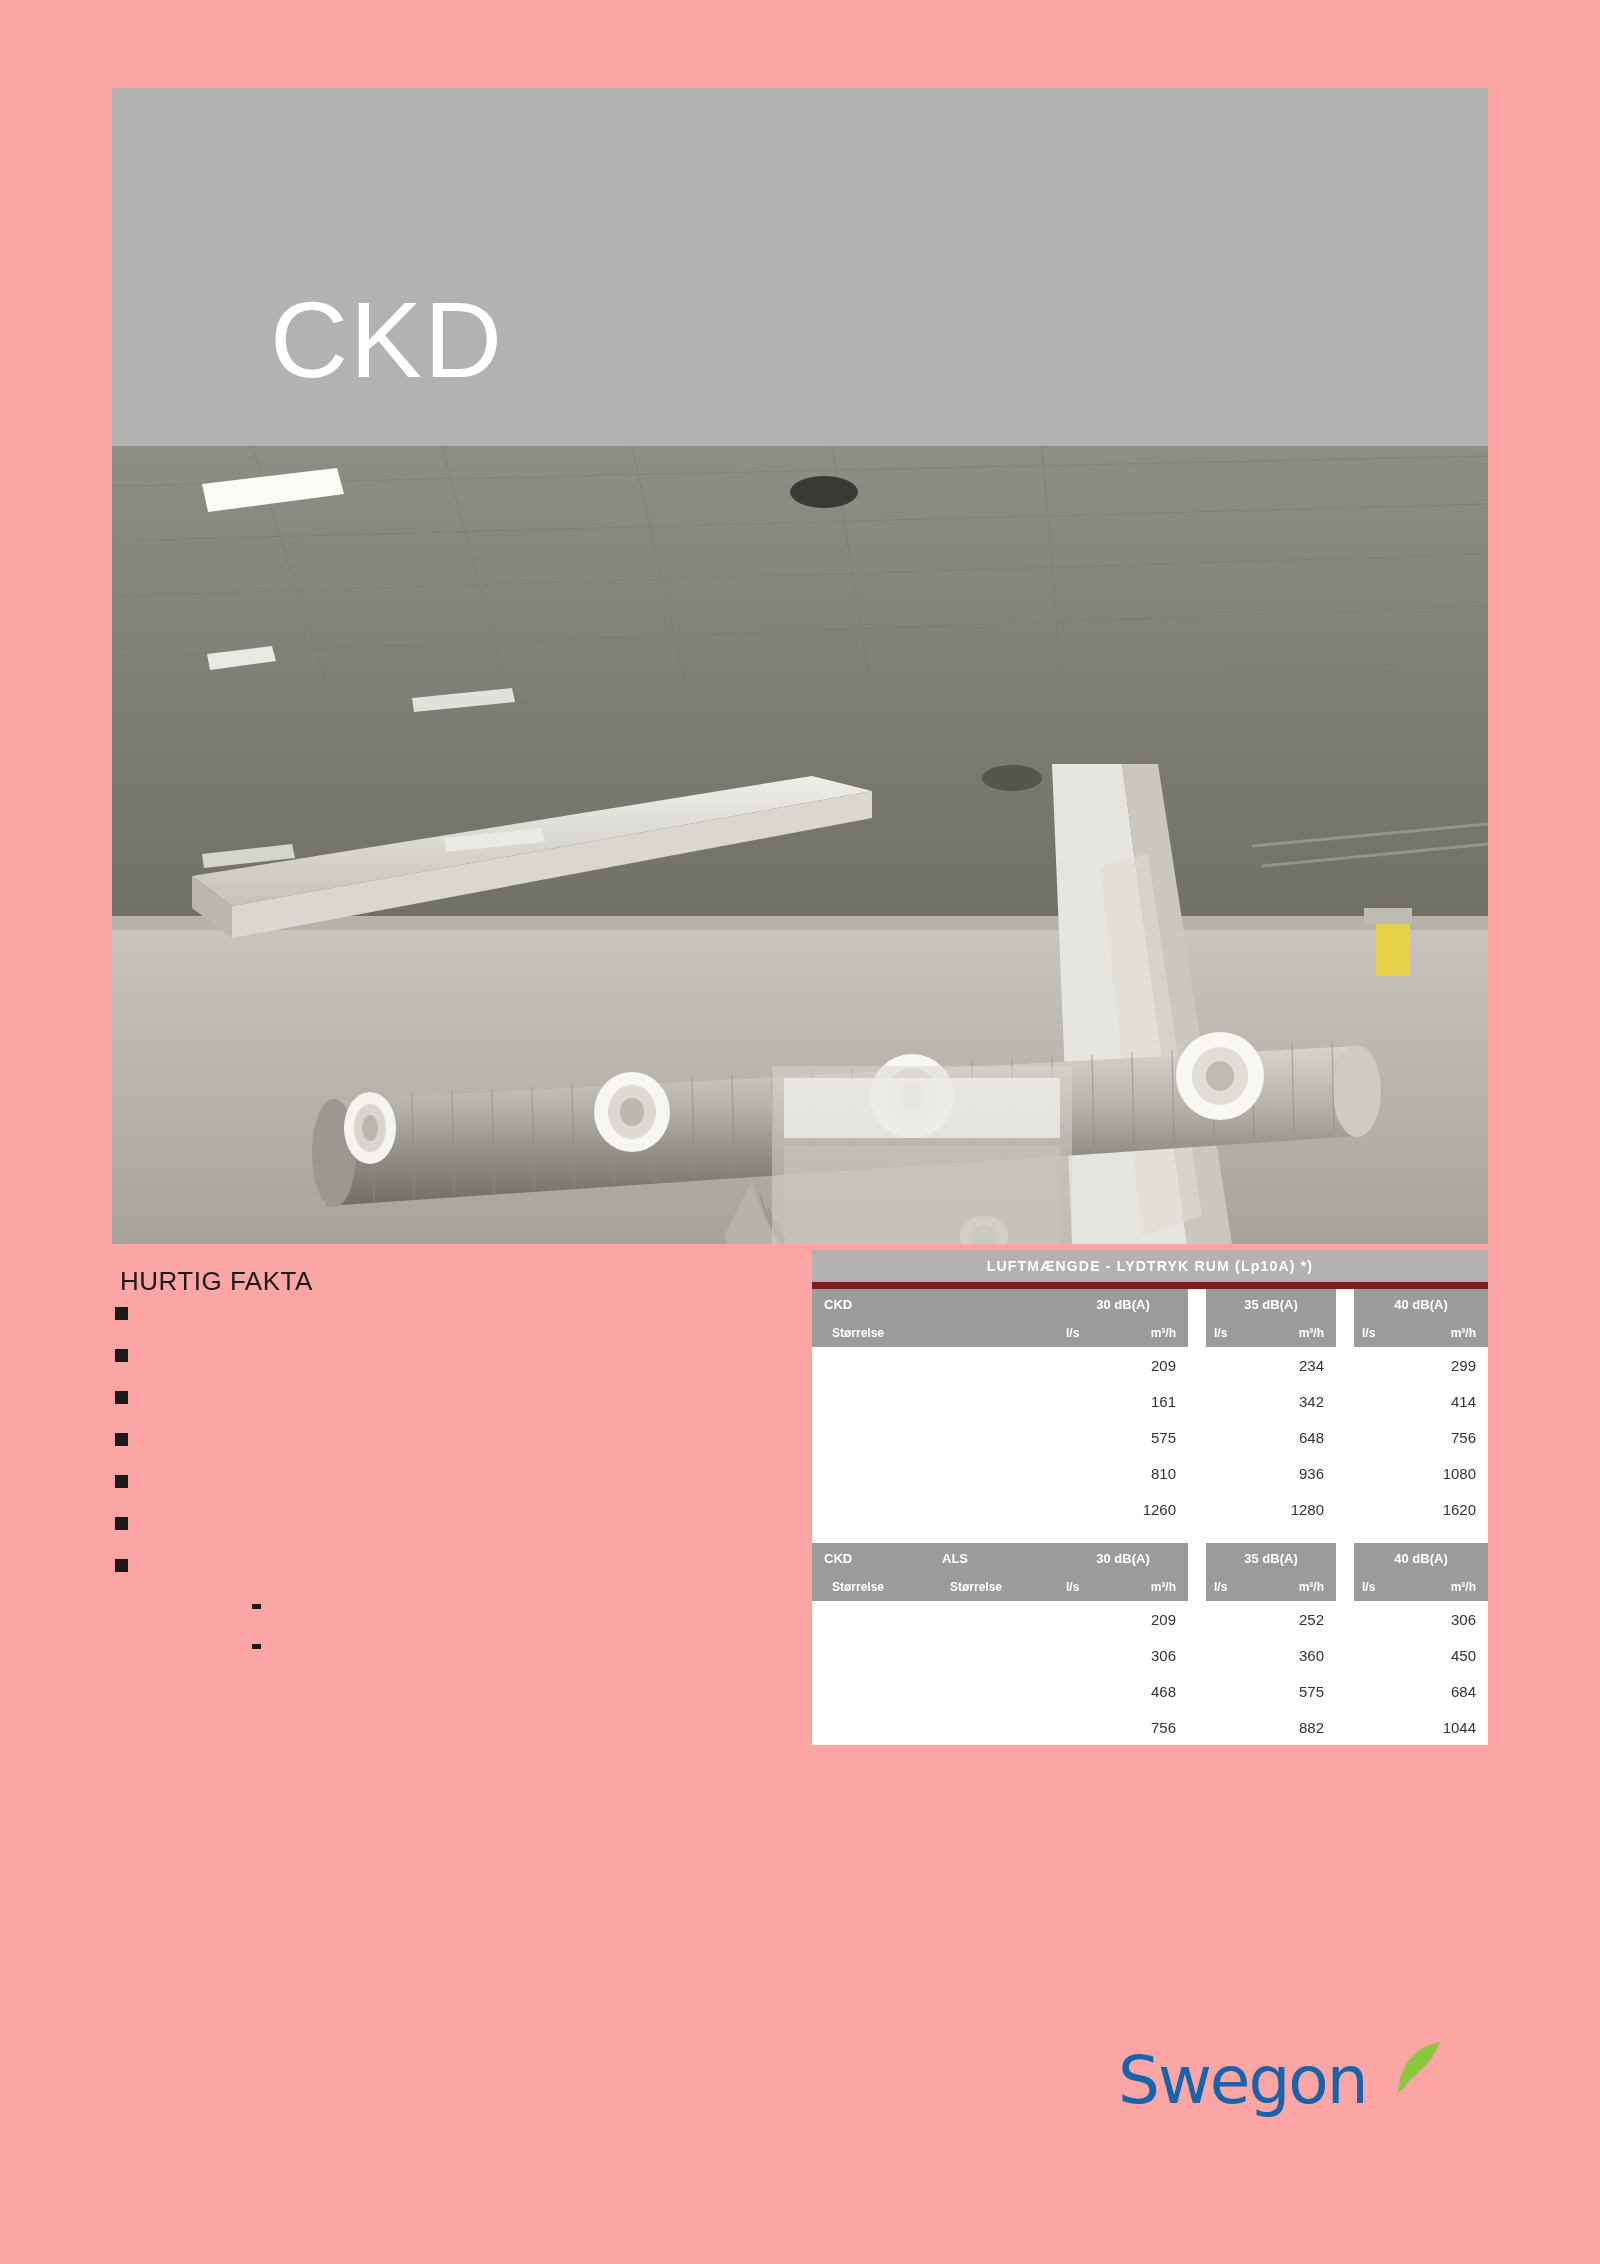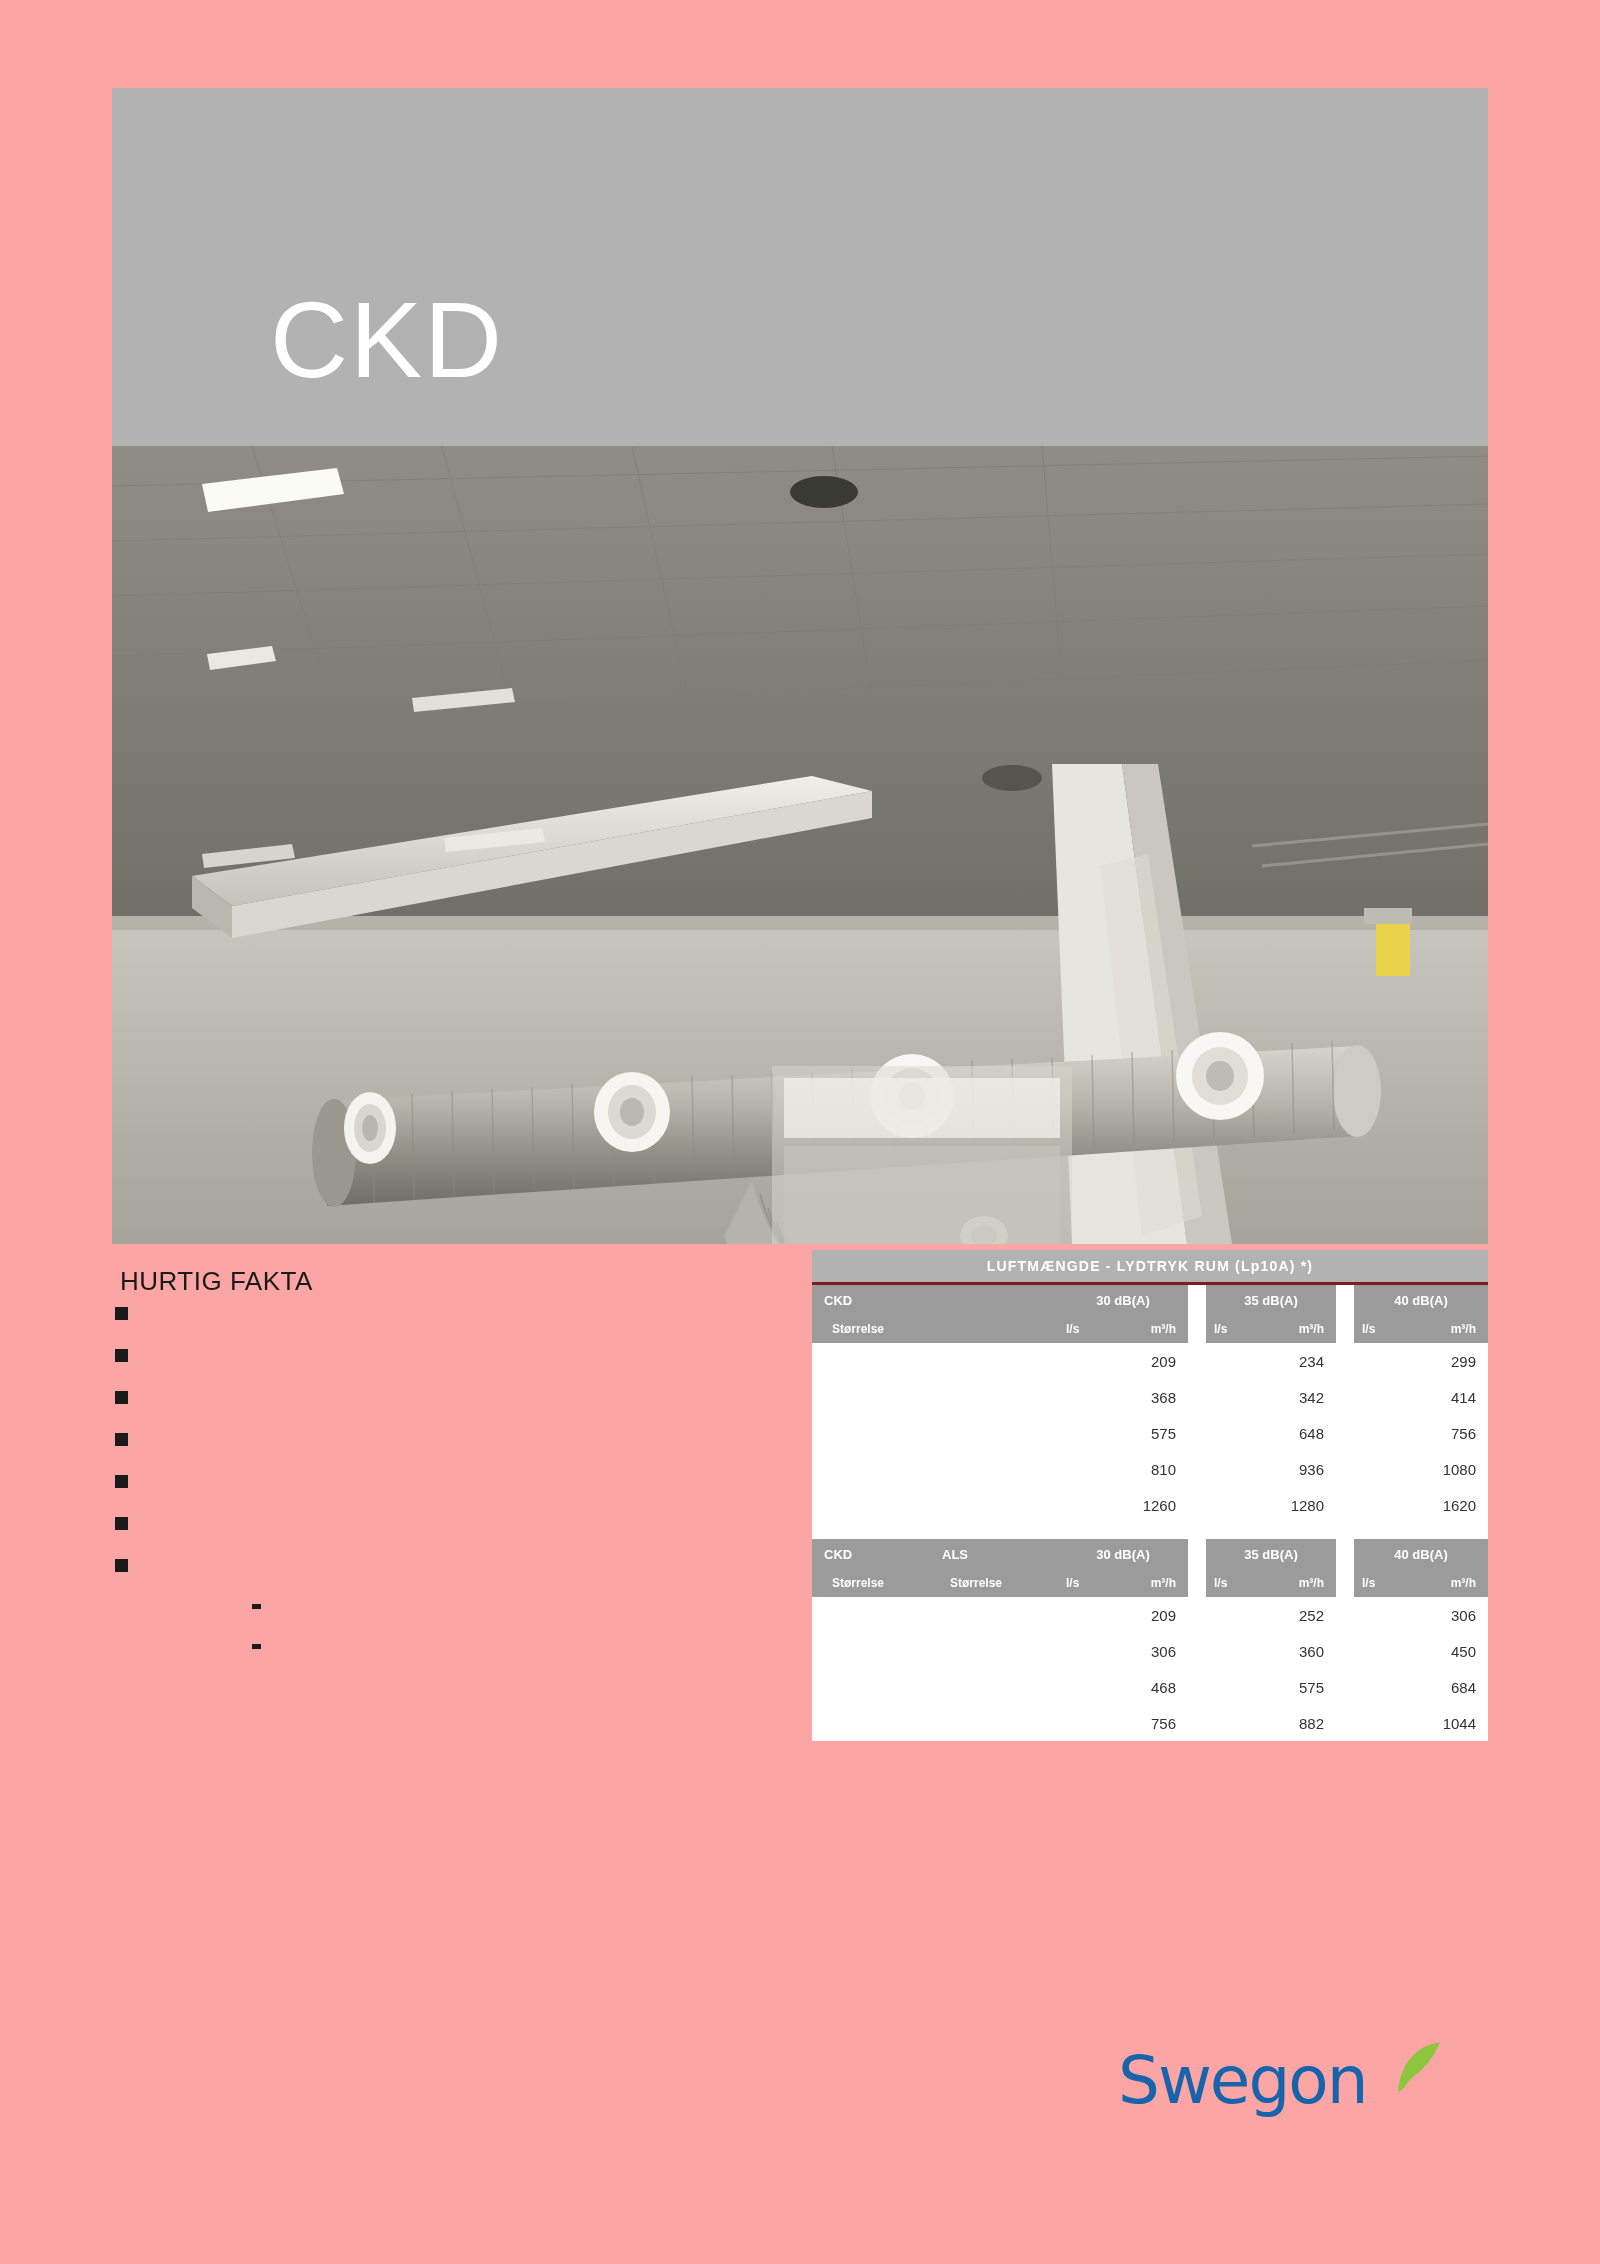--- a/index.html
+++ b/index.html
@@ -139,21 +139,21 @@
     margin: 0;
   }
   .caption-cell {
     background: #b2b2b2;
     color: #ffffff;
     text-align: center;
     font-size: 14px;
     font-weight: bold;
     letter-spacing: 1.2px;
     height: 32px;
-    border-bottom: 3px solid #7f1d1d;
+    border-bottom: 7px solid #7f1d1d;
   }
   .hdr {
     background: #9b9b9b;
     color: #ffffff;
     font-size: 13px;
     font-weight: bold;
     height: 30px;
     vertical-align: middle;
   }
   .hdr.left {
@@ -469,21 +469,21 @@
         <td class="gapcol"></td>
         <td class="val"></td>
         <td class="val">234</td>
         <td class="gapcol"></td>
         <td class="val"></td>
         <td class="val">299</td>
       </tr>
       <tr class="datarow">
         <td class="sz" colspan="3"></td>
         <td class="val"></td>
-        <td class="val">368</td>
+        <td class="val">161</td>
         <td class="gapcol"></td>
         <td class="val"></td>
         <td class="val">342</td>
         <td class="gapcol"></td>
         <td class="val"></td>
         <td class="val">414</td>
       </tr>
       <tr class="datarow">
         <td class="sz" colspan="3"></td>
         <td class="val"></td>

